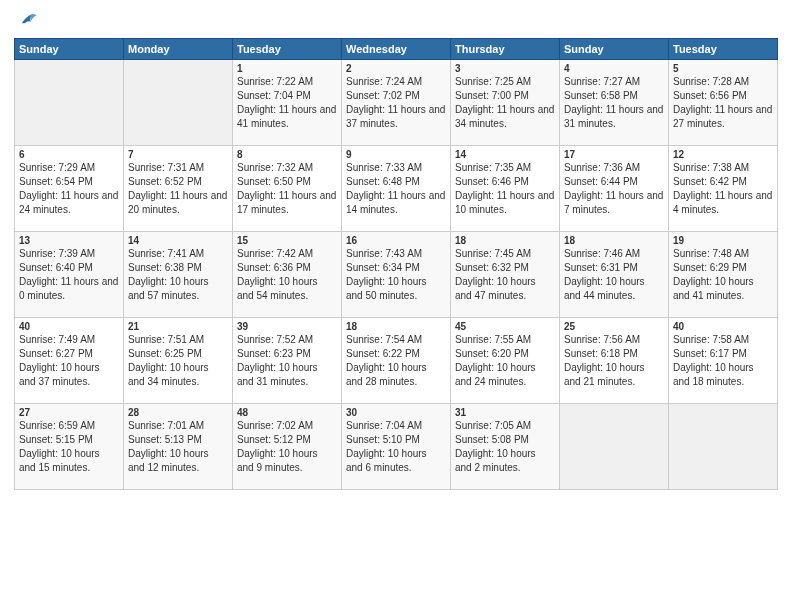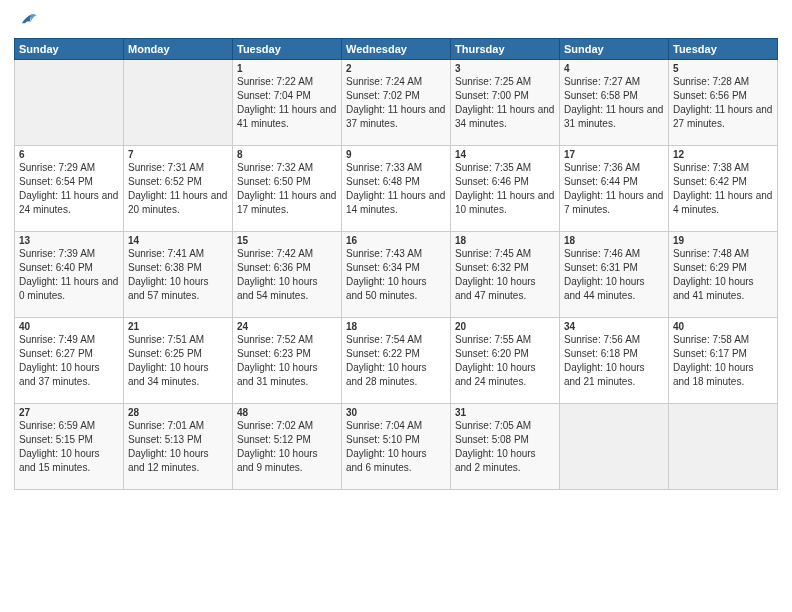--- a/index.html
+++ b/index.html
@@ -226,33 +226,33 @@
         <tr>
           <td>
             <span class="day-num">40</span>
             <div class="day-info">Sunrise: 7:49 AM<br>Sunset: 6:27 PM<br>Daylight: 10 hours and 37 minutes.</div>
           </td>
           <td>
             <span class="day-num">21</span>
             <div class="day-info">Sunrise: 7:51 AM<br>Sunset: 6:25 PM<br>Daylight: 10 hours and 34 minutes.</div>
           </td>
           <td>
-            <span class="day-num">24</span>
+            <span class="day-num">39</span>
             <div class="day-info">Sunrise: 7:52 AM<br>Sunset: 6:23 PM<br>Daylight: 10 hours and 31 minutes.</div>
           </td>
           <td>
             <span class="day-num">18</span>
             <div class="day-info">Sunrise: 7:54 AM<br>Sunset: 6:22 PM<br>Daylight: 10 hours and 28 minutes.</div>
           </td>
           <td>
-            <span class="day-num">20</span>
+            <span class="day-num">45</span>
             <div class="day-info">Sunrise: 7:55 AM<br>Sunset: 6:20 PM<br>Daylight: 10 hours and 24 minutes.</div>
           </td>
           <td>
-            <span class="day-num">34</span>
+            <span class="day-num">25</span>
             <div class="day-info">Sunrise: 7:56 AM<br>Sunset: 6:18 PM<br>Daylight: 10 hours and 21 minutes.</div>
           </td>
           <td>
             <span class="day-num">40</span>
             <div class="day-info">Sunrise: 7:58 AM<br>Sunset: 6:17 PM<br>Daylight: 10 hours and 18 minutes.</div>
           </td>
         </tr>
         <tr>
           <td>
             <span class="day-num">27</span>

